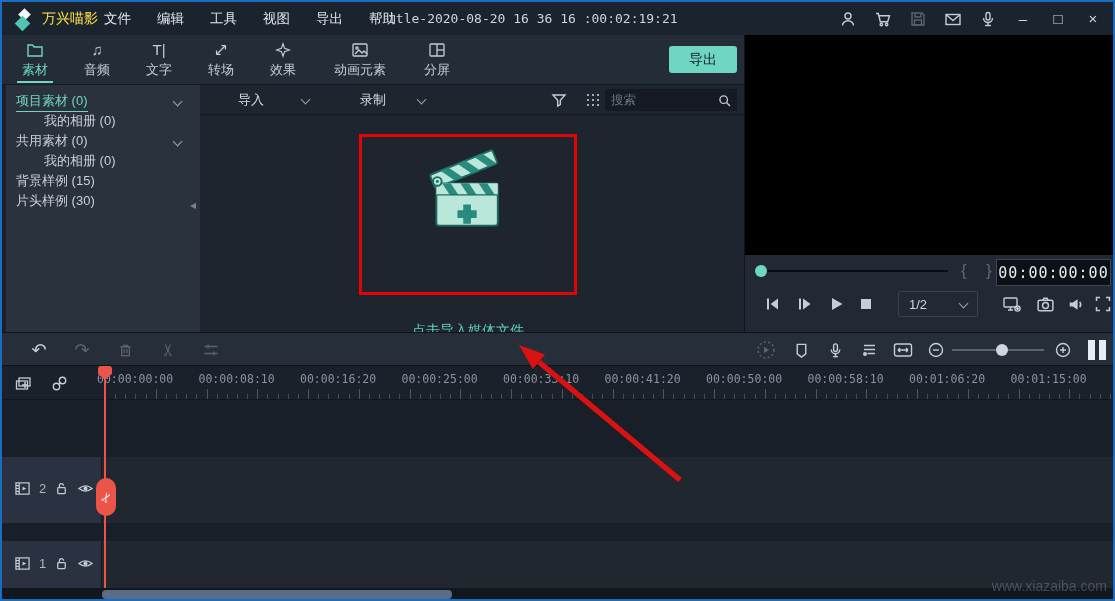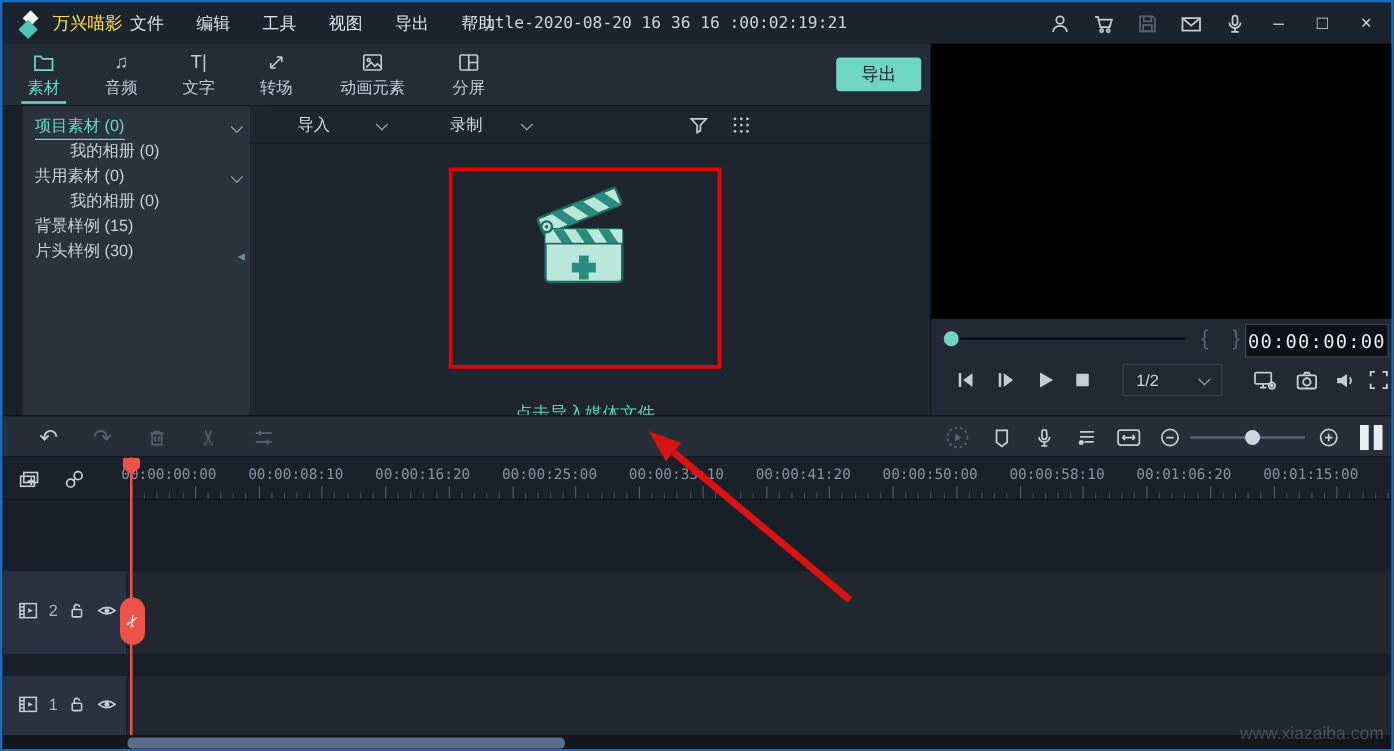--- a/index.html
+++ b/index.html
@@ -25,21 +25,21 @@
   .tabbar{position:absolute;left:0;top:33px;width:742px;height:50px;background:#242c38;border-bottom:1px solid #141a22;}
   .tabs{position:absolute;left:2px;top:0;display:flex;height:50px;}
   .tab{position:relative;width:62px;height:50px;display:flex;flex-direction:column;align-items:center;justify-content:center;gap:3px;color:#c3ccd7;font-size:13px;cursor:pointer;}
   .tab.wide{width:92px;}
   .tab.active{color:var(--accent,#6fd6c4);}
   .tab.active .ico{color:var(--accent,#6fd6c4);}
   .tab .underline{position:absolute;bottom:2px;left:50%;transform:translateX(-50%);width:36px;height:2px;background:var(--accent,#6fd6c4);}
   .glyph-ico{font-size:15px;line-height:16px;height:16px;}
   .export-btn{position:absolute;left:667px;top:11px;width:68px;height:27px;background:var(--accent,#6fd6c4);color:#13202a;font-size:14px;border:none;border-radius:3px;cursor:pointer;font-family:inherit;}
   
-  .sidebar{position:absolute;left:16px;top:83px;width:198px;height:247px;background:#2a323e;border-right:1px solid #171d26;}
+  .sidebar{position:absolute;left:4px;top:83px;width:198px;height:247px;background:#2a323e;border-right:1px solid #171d26;}
   .tree-item{position:absolute;left:0;width:100%;height:20px;color:#c9d0da;font-size:13px;line-height:20px;cursor:pointer;white-space:nowrap;}
   .tree-item .lbl{display:inline-block;}
   .tree-item.lv0 .lbl{margin-left:10px;}
   .tree-item.lv1 .lbl{margin-left:38px;}
   .tree-item.active .lbl{color:var(--accent,#6fd6c4);border-bottom:1px solid var(--accent,#6fd6c4);}
   .tree-chev{position:absolute;right:22px;top:7px;width:7px;height:7px;border-right:1.5px solid #9aa3b0;border-bottom:1.5px solid #9aa3b0;transform:rotate(45deg);}
   .collapse-handle{position:absolute;left:188px;top:196px;color:#7a8492;font-size:12px;cursor:pointer;}
   
   .media{position:absolute;left:198px;top:83px;width:544px;height:247px;background:#1f252e;}
   .media-toolbar{position:absolute;left:0;top:0;width:100%;height:30px;border-bottom:1px solid #141a22;}
@@ -182,20 +182,28 @@
       </div>
       <div class="tab">
         <span class="ico">
             <svg width="18" height="16" viewBox="0 0 18 18" fill="none" stroke="currentColor" stroke-width="1.4">
               <path d="M4 14 L14 4"></path>
               <path d="M14 4 h-4.5 M14 4 v4.5"></path>
               <path d="M4 14 h4.5 M4 14 v-4.5"></path>
             </svg>
           </span>
         <span>转场</span>
+      </div>
+      <div class="tab">
+        <span class="ico">
+            <svg width="18" height="16" viewBox="0 0 18 18" fill="none" stroke="currentColor" stroke-width="1.3">
+              <path d="M9 2 L10.8 7.2 L16 9 L10.8 10.8 L9 16 L7.2 10.8 L2 9 L7.2 7.2 Z"></path>
+            </svg>
+          </span>
+        <span>效果</span>
       </div>
       <div class="tab wide">
         <span class="ico">
             <svg width="18" height="16" viewBox="0 0 18 16" fill="none" stroke="currentColor" stroke-width="1.3">
               <rect x="2" y="2" width="14" height="12" rx="1"></rect>
               <circle cx="6" cy="6" r="1.2"></circle>
               <path d="M4 12 l4 -4 3 3 2 -2 3 3"></path>
             </svg>
           </span>
         <span>动画元素</span>
@@ -253,20 +261,29 @@
             <circle cx="9" cy="4" r="1.1"></circle>
             <circle cx="14" cy="4" r="1.1"></circle>
             <circle cx="4" cy="9" r="1.1"></circle>
             <circle cx="9" cy="9" r="1.1"></circle>
             <circle cx="14" cy="9" r="1.1"></circle>
             <circle cx="4" cy="14" r="1.1"></circle>
             <circle cx="9" cy="14" r="1.1"></circle>
             <circle cx="14" cy="14" r="1.1"></circle>
           </svg>
       </span>
+      <div class="search-box">
+        <input type="text" placeholder="搜索" style="">
+        <span class="ico" style="margin-right:5px;">
+          <svg width="15" height="15" viewBox="0 0 18 18" fill="none" stroke="currentColor" stroke-width="1.6">
+              <circle cx="8" cy="8" r="4.5"></circle>
+              <path d="M11.5 11.5 L15.5 15.5"></path>
+            </svg>
+        </span>
+      </div>
     </div>
 
     <div class="drop-area">
       <svg class="abs" style="left:62px;top:12px;" width="96" height="92" viewBox="0 0 100 94">
         <g transform="rotate(-22 20 40)">
           <rect x="14" y="26" width="70" height="15" rx="2" fill="#b9e7d9" stroke="#1d6a61" stroke-width="2"></rect>
           <path d="M26 26 l10 15 h9 l-10 -15 z" fill="#2a8a7e"></path>
           <path d="M45 26 l10 15 h9 l-10 -15 z" fill="#2a8a7e"></path>
           <path d="M64 26 l10 15 h9 l-10 -15 z" fill="#2a8a7e"></path>
         </g>

